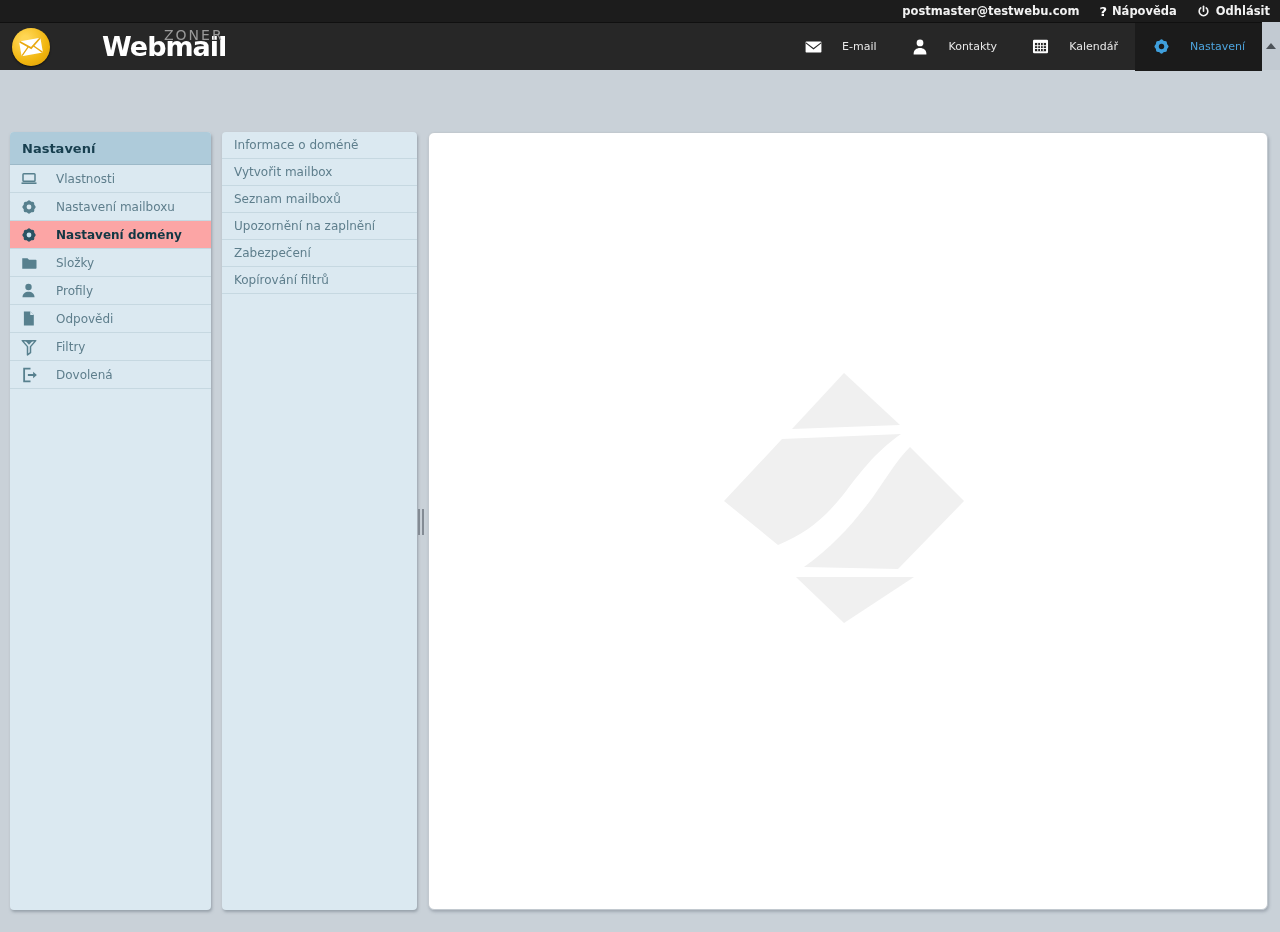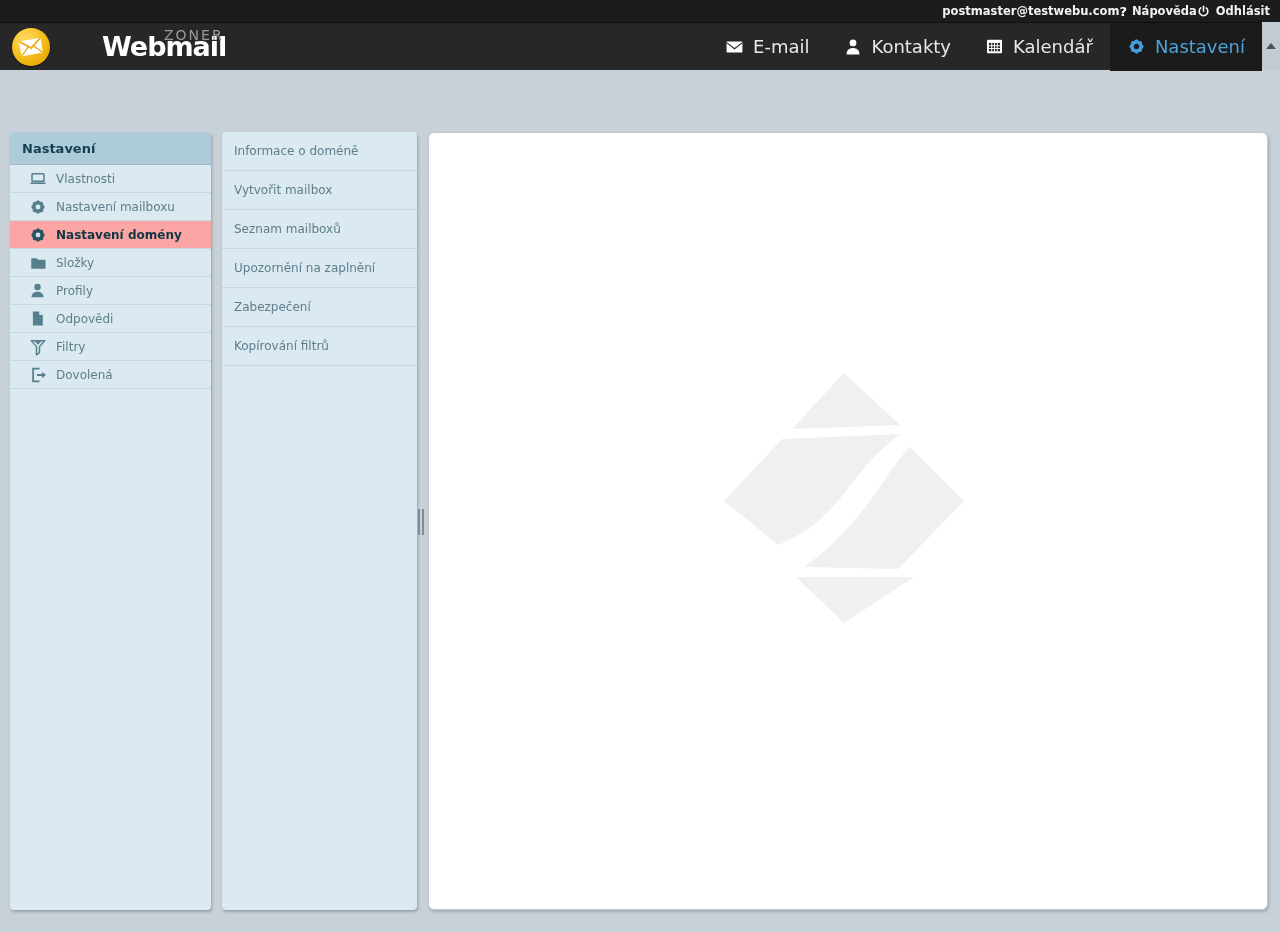--- a/index.html
+++ b/index.html
@@ -9,21 +9,21 @@
     background:#c9d1d8;
     font-family:"DejaVu Sans","Liberation Sans",sans-serif;
     overflow:hidden;
   }
 
   
   .topbar {
     position:absolute; top:0; left:0; width:1280px; height:22px;
     background:#1c1c1c;
     display:flex; align-items:center; justify-content:flex-end;
-    padding-right:10px;
+    gap:20px; padding-right:10px;
     color:#f2f2f2; font-size:11.5px; font-weight:bold;
   }
   .top-link { display:flex; align-items:center; gap:5px; cursor:pointer; }
   .q-icon { font-size:13px; font-weight:bold; color:#ffffff; }
 
   
   .logobar {
     position:absolute; top:22px; left:0; width:1280px; height:48px;
     background:#272727; border-top:1px solid #101010;
     display:flex; align-items:center;
@@ -36,23 +36,23 @@
     box-shadow:0 1px 2px rgba(0,0,0,.6);
   }
   .brand-wrap { position:relative; margin-left:4px; }
   .brand { color:#ffffff; font-size:27px; font-weight:bold; letter-spacing:-1px; line-height:1; }
   .brand-sub {
     position:absolute; top:-6px; left:62px;
     font-size:14px; font-weight:normal; letter-spacing:2px; color:#9a9a9a;
   }
   .nav { margin-left:auto; display:flex; height:48px; margin-right:18px; }
   .nav-item {
-    display:flex; align-items:center; gap:9px;
+    display:flex; align-items:center; gap:19px;
     padding:0 17px; height:48px; cursor:pointer;
-    color:#e8e8e8; font-size:18px;
+    color:#e8e8e8; font-size:11px;
   }
   .nav-item.active { background:#1b1b1b; color:#4da3dc; }
   .nav-ink { fill:#ffffff; } .nav-dark { fill:#272727; }
   .nav-item.active .nav-ink { fill:#3f9fdc; }
   .collapse-strip {
     position:absolute; top:22px; right:0; width:18px; height:48px;
     background:#c2cad2; display:flex; align-items:center; justify-content:center;
     cursor:pointer;
   }
   .tri-up {
@@ -69,28 +69,28 @@
   }
   .panel-settings { left:10px;  width:201px; }
   .panel-sections { left:222px; width:195px; }
   .panel-header {
     height:33px; background:#aecbda;
     border-radius:4px 4px 0 0; border-bottom:1px solid #9cb9c8;
     display:flex; align-items:center; padding:0 12px;
     font-size:13px; font-weight:bold; color:#173f4f;
   }
   .side-item {
-    height:28px; display:flex; align-items:center; gap:9px;
-    padding:0 18px; cursor:pointer;
+    height:28px; display:flex; align-items:center; gap:18px;
+    padding:0 9px; cursor:pointer;
     font-size:12px; color:#5e7e8c;
     border-bottom:1px solid #c6d8e1;
   }
   .side-item.selected { background:#fca5a5; color:#123744; font-weight:bold; }
   .section-item {
-    height:39px; display:flex; align-items:center;
+    height:27px; display:flex; align-items:center;
     padding:0 12px; cursor:pointer;
     font-size:12px; color:#5e7e8c;
     border-bottom:1px solid #c6d8e1;
   }
   .icon { width:19px; height:19px; display:flex; align-items:center; justify-content:center; }
   .icon-ink { fill:#57808e; } .icon-stk { stroke:#57808e; fill:none; }
   .icon-hole { fill:#dbe9f1; }
   .selected .icon-ink { fill:#2a5363; }
   .selected .icon-hole { fill:#cbe2ee; }
 

